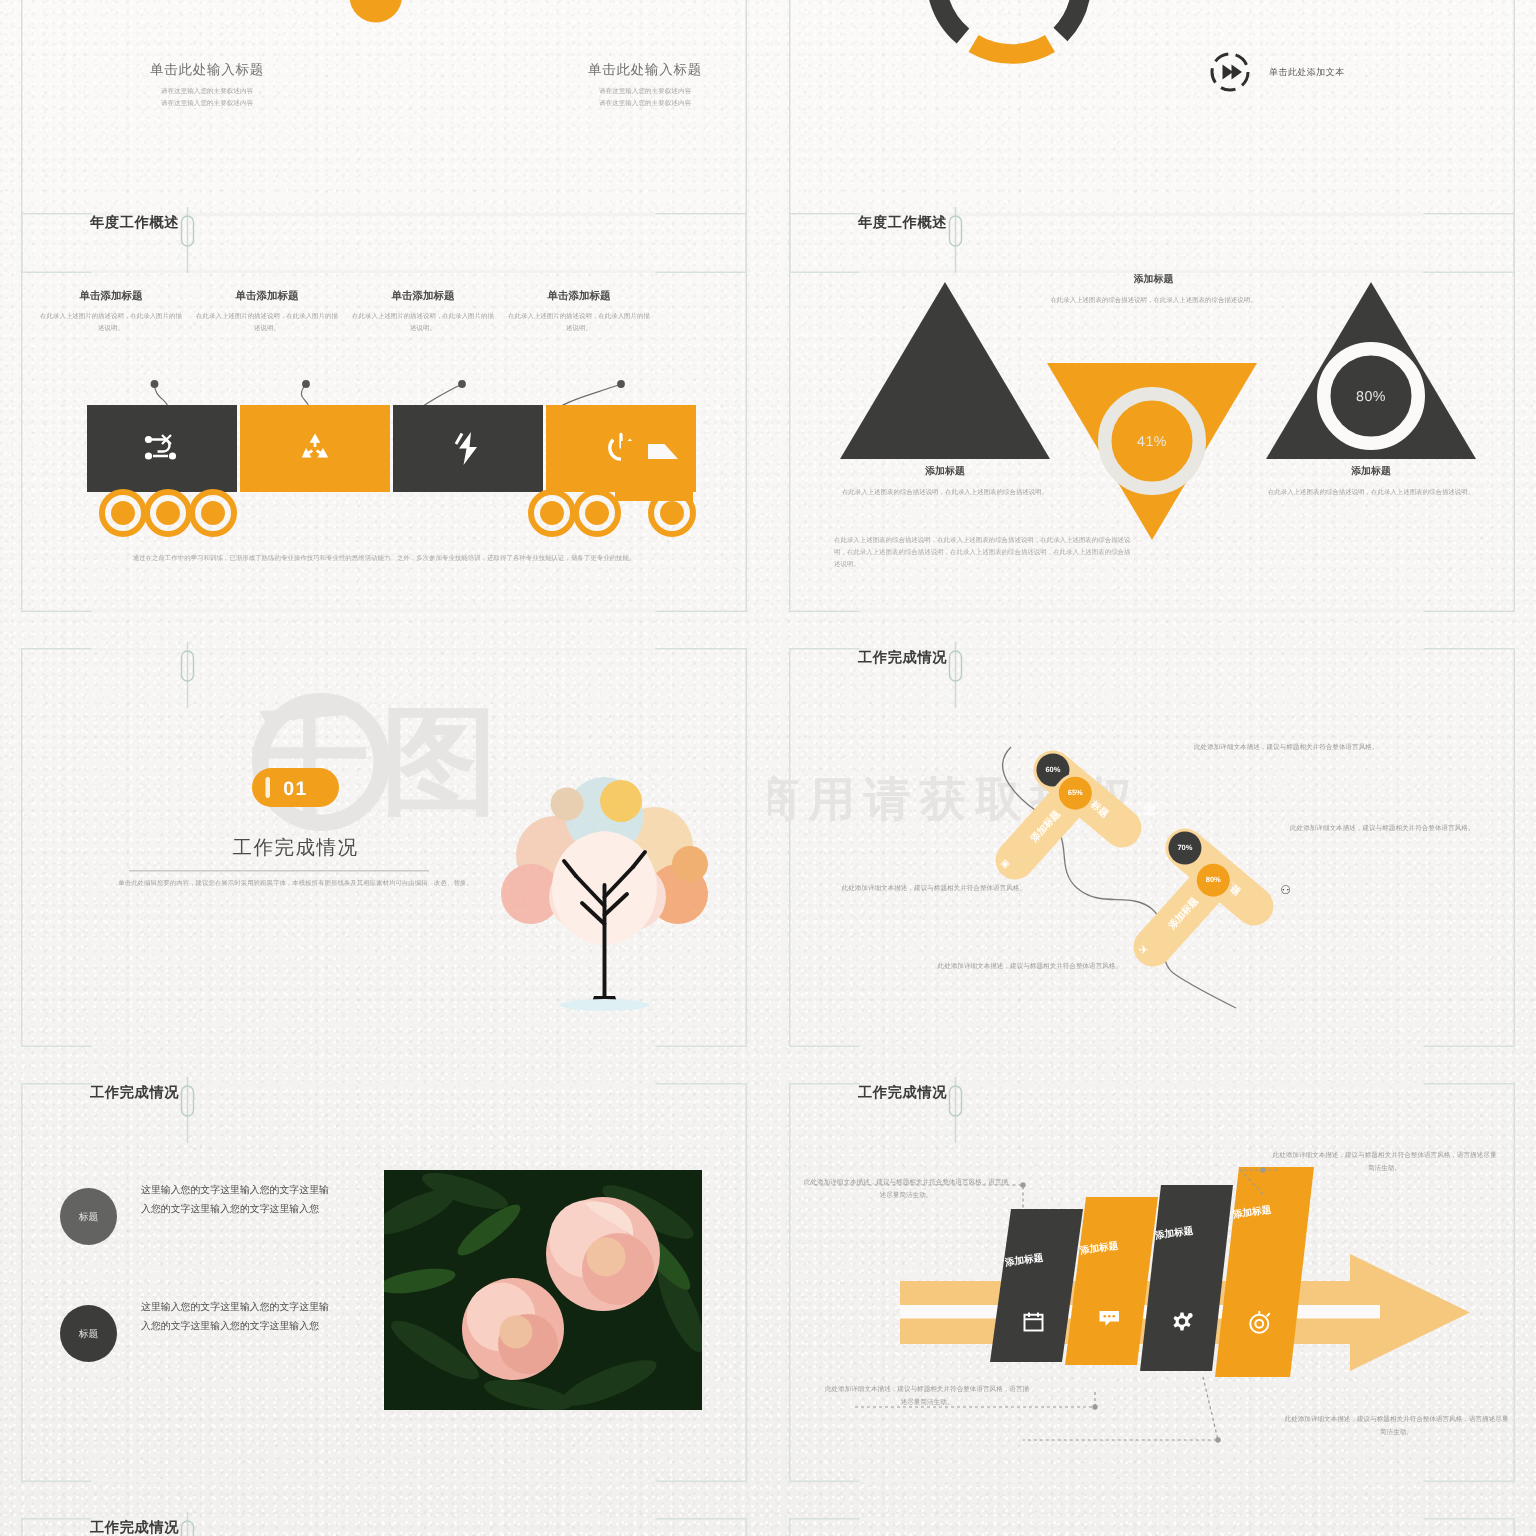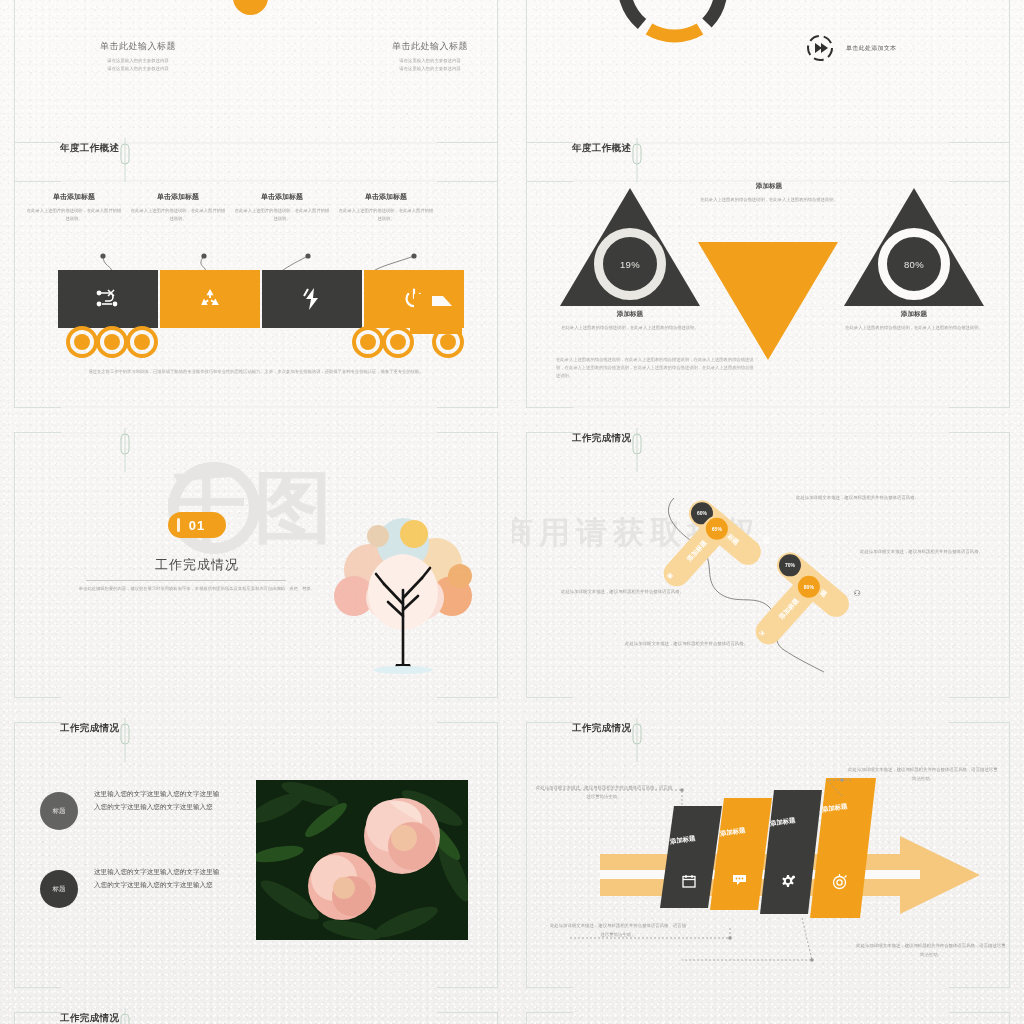--- a/index.html
+++ b/index.html
@@ -319,29 +319,29 @@
         <path d="M2 10 a4 4 0 0 1 8 0" stroke="#bcd0c2" stroke-width="1" fill="none"></path>
       </svg>
     </div>
 
     <div class="t-cap" style="left:182px;top:52px;">
       <div class="t">添加标题</div>
       <div class="d">在此录入上述图表的综合描述说明，在此录入上述图表的综合描述说明。</div>
     </div>
 
     <div class="tri up" style="left:48px;top:58px;"></div>
-    <div class="donut" style="left:82px;top:98px;width:72px;height:72px;border:9px solid #e8e7e2;background:#3c3c3a;box-sizing:border-box;">
-      <span>19%</span>
-    </div>
     <div class="t-cap" style="left:43px;top:180px;">
       <div class="t">添加标题</div>
       <div class="d">在此录入上述图表的综合描述说明，在此录入上述图表的综合描述说明。</div>
     </div>
 
     <div class="tri down" style="left:186px;top:112px;"></div>
+    <div class="donut" style="left:220px;top:128px;width:72px;height:72px;border:9px solid #e8e7e2;background:#f2a01c;box-sizing:border-box;">
+      <span>41%</span>
+    </div>
 
     <div class="tri up" style="left:332px;top:58px;"></div>
     <div class="donut" style="left:366px;top:98px;width:72px;height:72px;border:9px solid #fbfaf8;background:#3c3c3a;box-sizing:border-box;">
       <span>80%</span>
     </div>
     <div class="t-cap" style="left:327px;top:180px;">
       <div class="t">添加标题</div>
       <div class="d">在此录入上述图表的综合描述说明，在此录入上述图表的综合描述说明。</div>
     </div>
 

